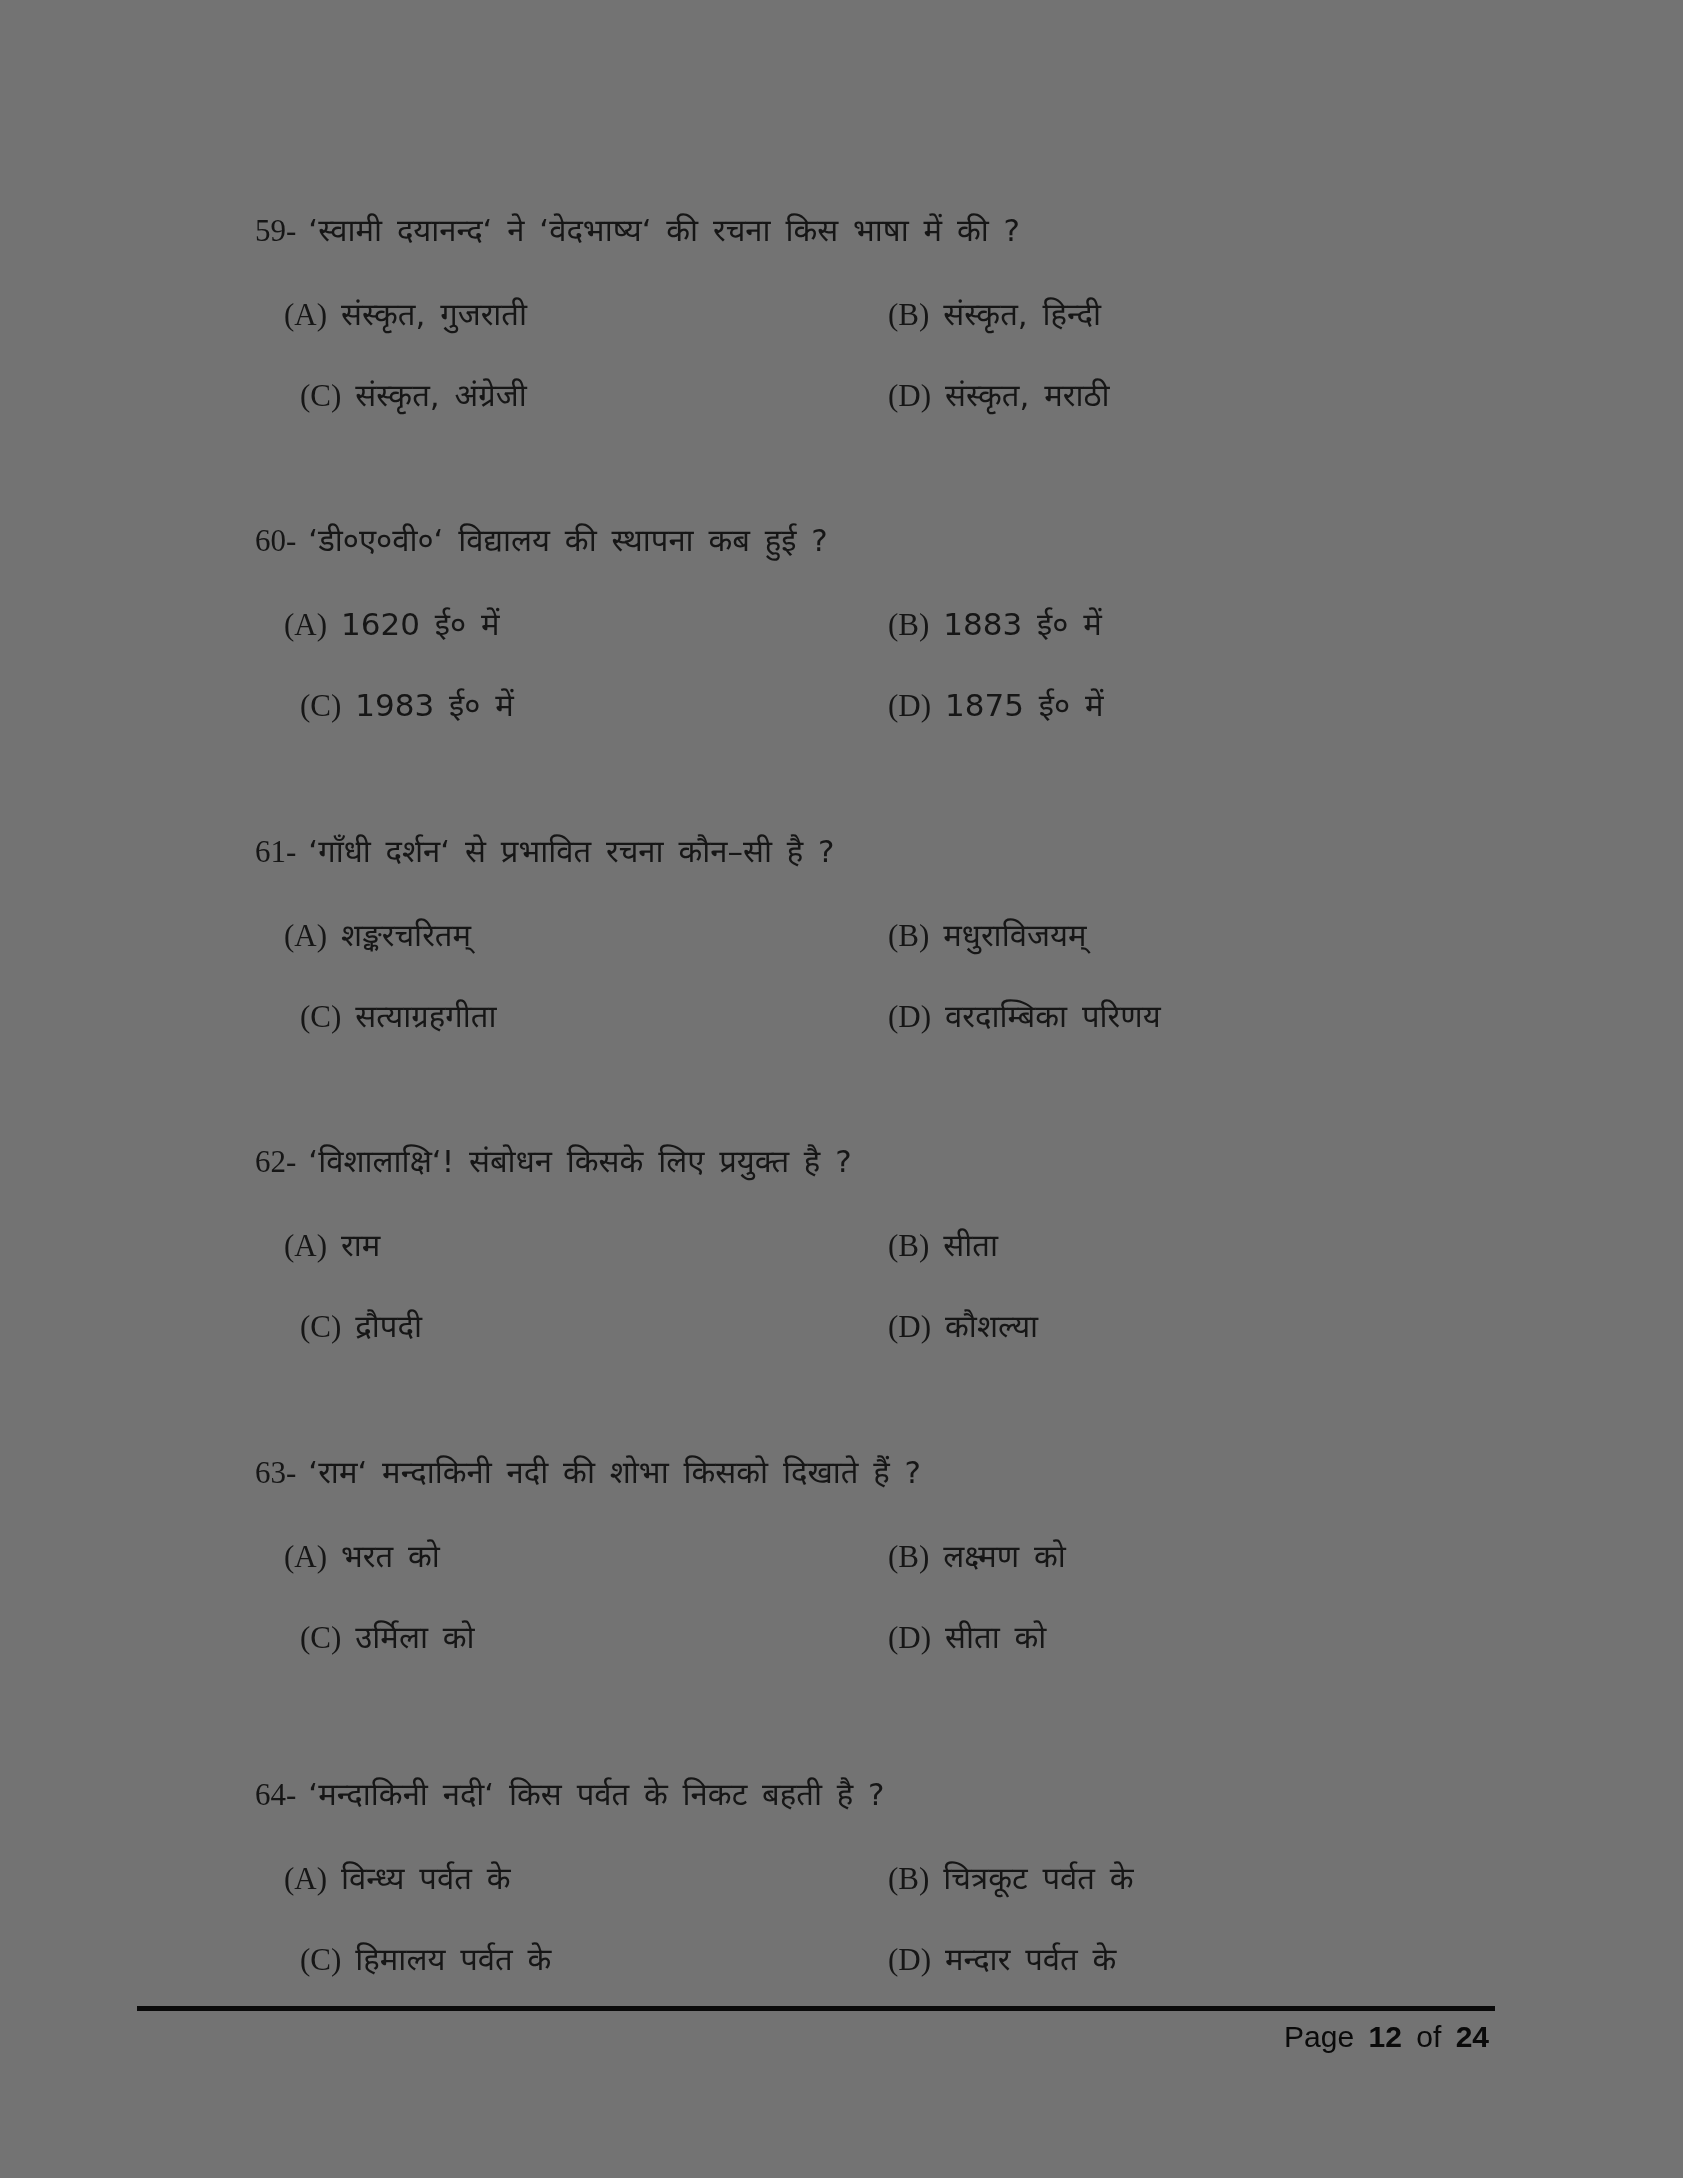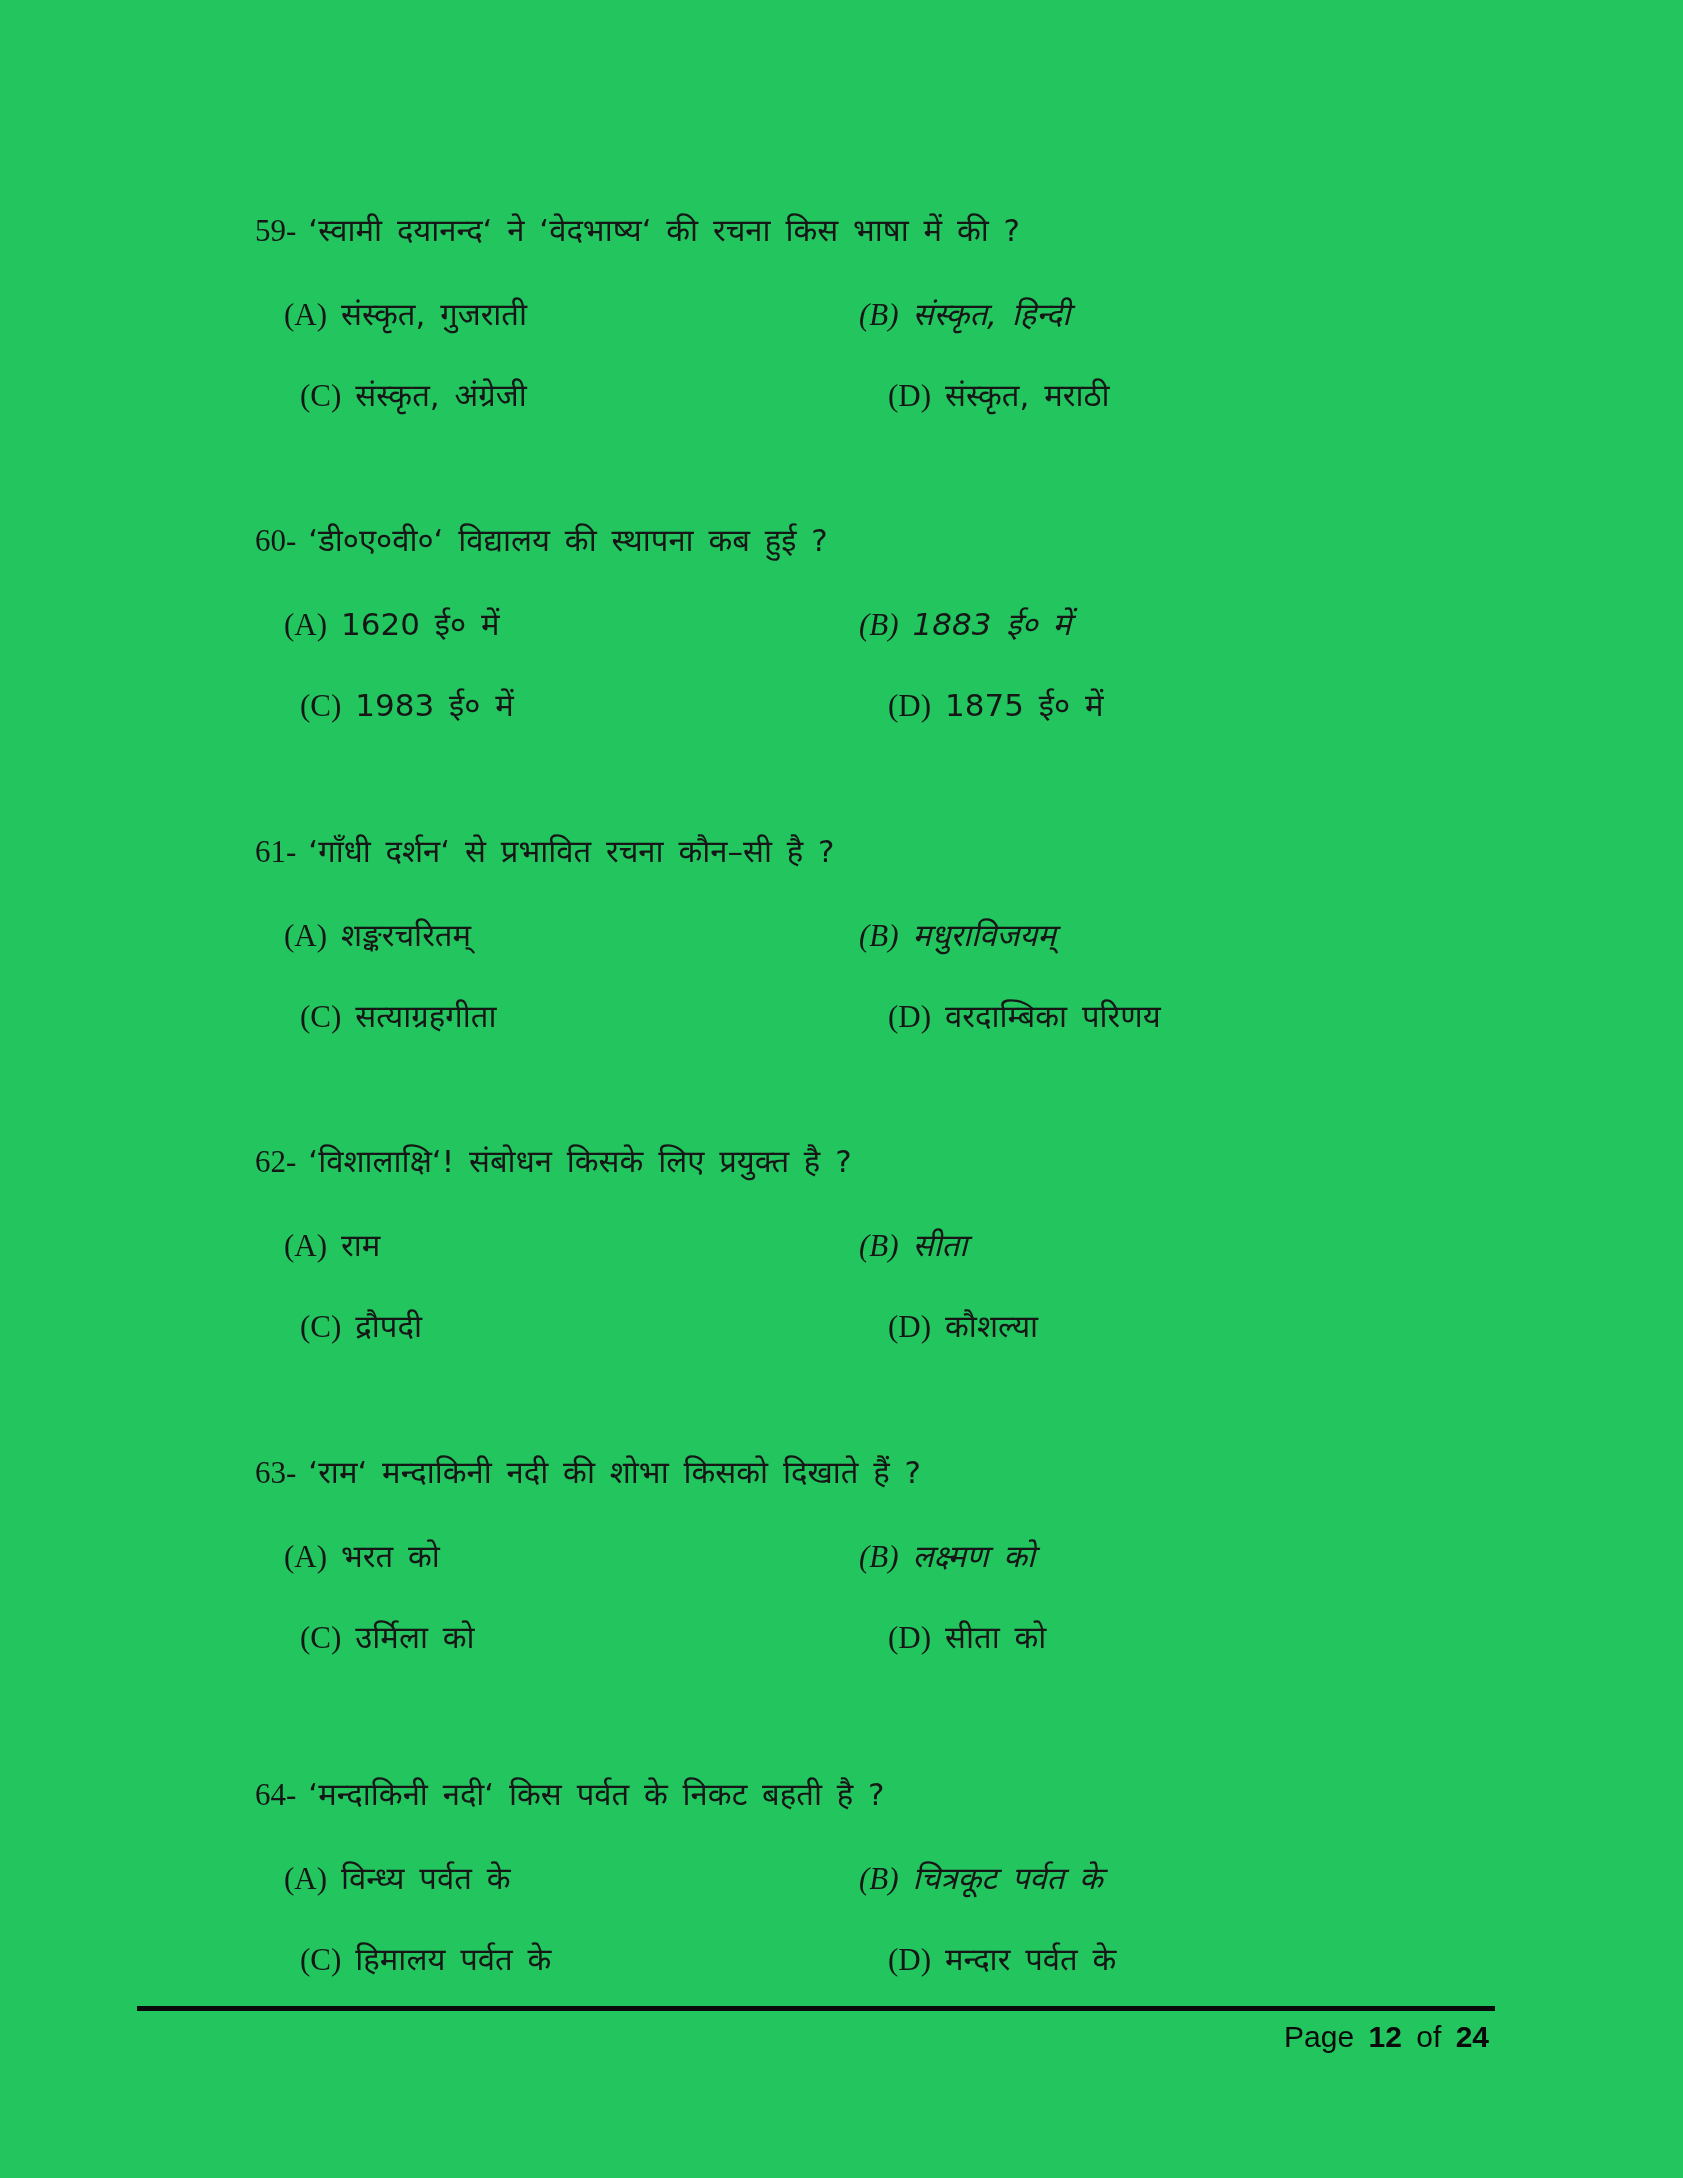--- a/index.html
+++ b/index.html
@@ -4,41 +4,41 @@
 <style>
   html, body {
     margin: 0;
     padding: 0;
     background: #ffffff;
   }
   .page {
     position: relative;
     width: 1683px;
     height: 2178px;
-    background: #22c55e;
+    background: #737373;
     overflow: hidden;
   }
   .question {
     position: absolute;
     left: 0;
     width: 1683px;
     height: 228px;
   }
   .q-line {
     position: absolute;
     left: 255px;
     top: 0;
     white-space: nowrap;
   }
   .opt {
     position: absolute;
     white-space: nowrap;
   }
   .opt.pos-a { left: 284px; top: 84px; }
-  .opt.pos-b { left: 859px; top: 84px; font-style: italic; }
+  .opt.pos-b { left: 888px; top: 84px; }
   .opt.pos-c { left: 300px; top: 165px; }
   .opt.pos-d { left: 888px; top: 165px; text-align: right; }
 
   .latin {
     font-family: "Liberation Serif", serif;
     font-size: 31px;
     color: #161616;
   }
   .hindi {
     font-family: "DejaVu Sans", sans-serif;

